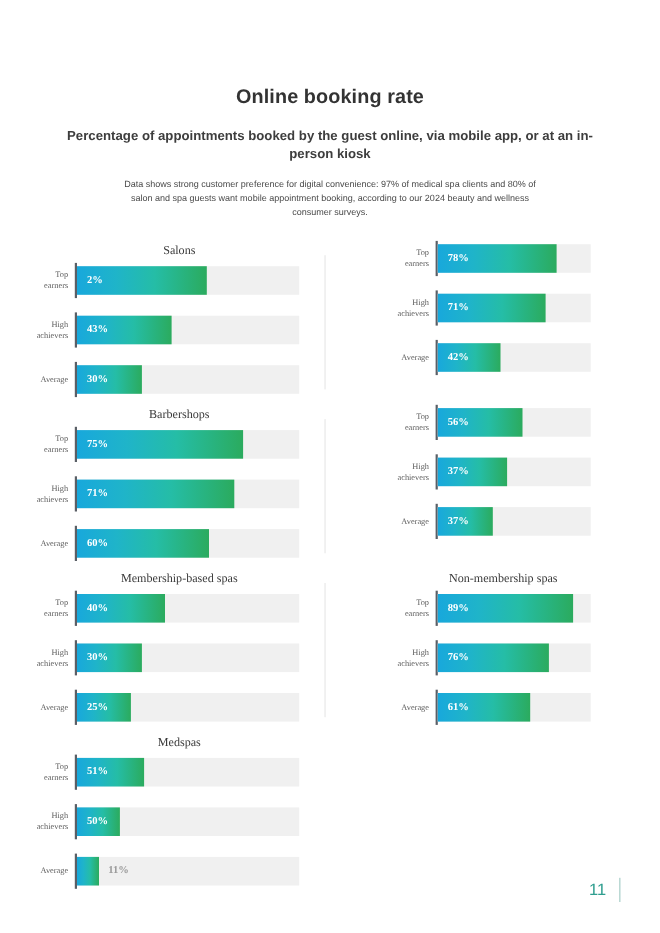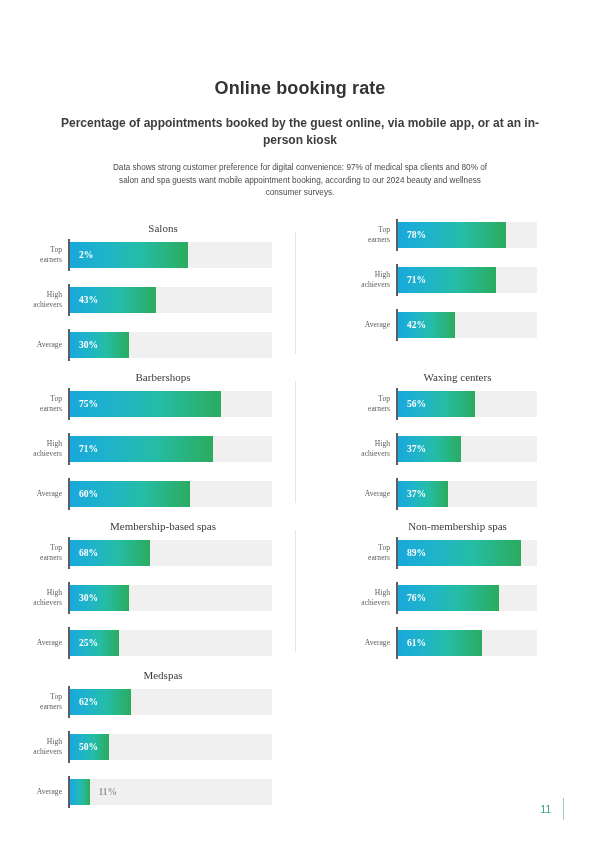--- a/index.html
+++ b/index.html
@@ -145,21 +145,21 @@
   
   .footer {
     position: absolute;
     right: 36px;
     bottom: 28px;
     display: flex;
     align-items: center;
     height: 22px;
   }
   .page-num {
-    font-size: 10px;
+    font-size: 15px;
     color: #2f9e8f;
     margin-right: 12px;
   }
   .footer-rule {
     width: 1px;
     height: 22px;
     background: #9fc9c2;
   }
 </style>
 </head>
@@ -268,21 +268,20 @@
           <div class="track-wrap">
             <div class="axis-tick"></div>
             <div class="track"></div>
             <div class="bar" style="width: calc(60% - 2px);"></div>
             <div class="bar-value inside">60%</div>
           </div>
         </div>
       </div>
     </div>
     <div class="panel panel-col-right">
-      <div class="panel-title">Waxing centers</div>
       <div class="rows">
         <div class="row">
           <div class="cat-label">Top
 earners</div>
           <div class="track-wrap">
             <div class="axis-tick"></div>
             <div class="track"></div>
             <div class="bar" style="width: calc(56% - 2px);"></div>
             <div class="bar-value inside">56%</div>
           </div>
@@ -311,21 +310,21 @@
     <div class="panel panel-col-left">
       <div class="panel-title">Membership-based spas</div>
       <div class="rows">
         <div class="row">
           <div class="cat-label">Top
 earners</div>
           <div class="track-wrap">
             <div class="axis-tick"></div>
             <div class="track"></div>
             <div class="bar" style="width: calc(40% - 2px);"></div>
-            <div class="bar-value inside">68%</div>
+            <div class="bar-value inside">40%</div>
           </div>
         </div>
         <div class="row">
           <div class="cat-label">High
 achievers</div>
           <div class="track-wrap">
             <div class="axis-tick"></div>
             <div class="track"></div>
             <div class="bar" style="width: calc(30% - 2px);"></div>
             <div class="bar-value inside">30%</div>
@@ -379,21 +378,21 @@
     <div class="panel panel-col-left">
       <div class="panel-title">Medspas</div>
       <div class="rows">
         <div class="row">
           <div class="cat-label">Top
 earners</div>
           <div class="track-wrap">
             <div class="axis-tick"></div>
             <div class="track"></div>
             <div class="bar" style="width: calc(31% - 2px);"></div>
-            <div class="bar-value inside">62%</div>
+            <div class="bar-value inside">51%</div>
           </div>
         </div>
         <div class="row">
           <div class="cat-label">High
 achievers</div>
           <div class="track-wrap">
             <div class="axis-tick"></div>
             <div class="track"></div>
             <div class="bar" style="width: calc(20% - 2px);"></div>
             <div class="bar-value inside">50%</div>

